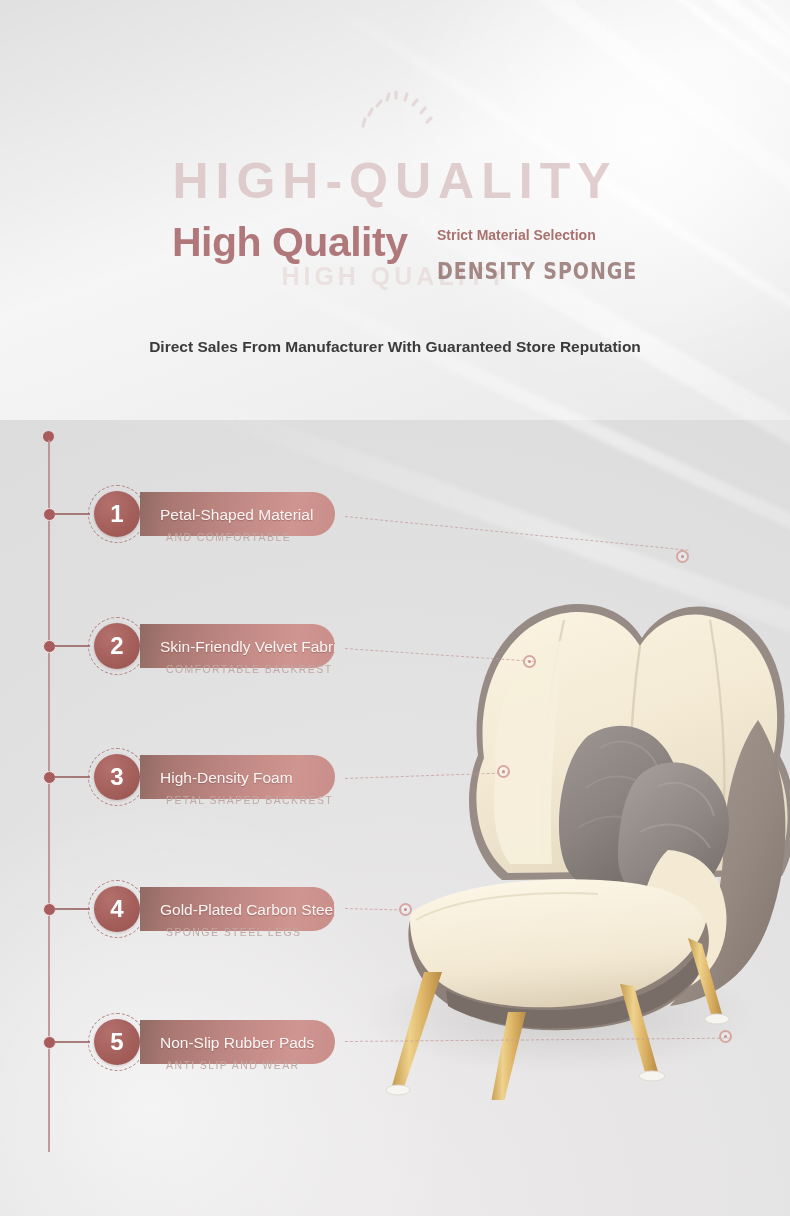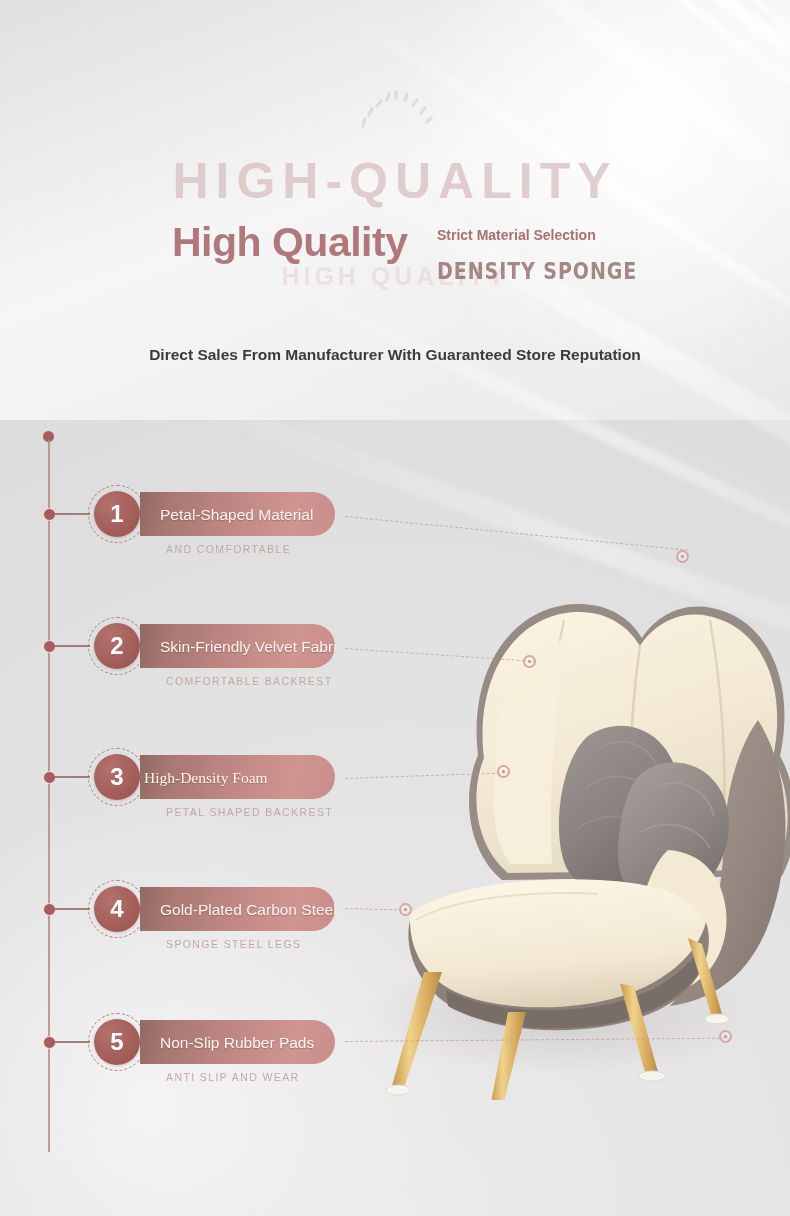--- a/index.html
+++ b/index.html
@@ -61,21 +61,21 @@
     font-size:14px;font-weight:bold;color:#a9716f;white-space:nowrap;
   }
   .side-sub{
     position:absolute;left:437px;top:258px;
     font-size:23px;font-weight:bold;color:#8d6a66;opacity:.78;
     letter-spacing:1px;white-space:nowrap;
     font-family:"DejaVu Sans Condensed","Liberation Sans",sans-serif;
     transform:scaleX(.92);transform-origin:left center;
   }
   .tagline{
-    position:absolute;left:0;right:0;top:346px;text-align:center;
+    position:absolute;left:0;right:0;top:338px;text-align:center;
     font-size:15.5px;font-weight:bold;color:#3b3b3b;white-space:nowrap;
   }
 
   
   .tl-line{position:absolute;left:48px;top:440px;width:2px;height:712px;background:#b78b89;opacity:.85;}
   .tl-dot{position:absolute;width:11px;height:11px;border-radius:50%;background:#a85c5e;border:1px solid #f0e3e3;}
   .tl-cap{position:absolute;left:43px;top:431px;width:11px;height:11px;border-radius:50%;background:#a85c5e;}
   .tl-stub{position:absolute;height:2px;background:#9f6f6e;opacity:.9;}
 
   
@@ -98,21 +98,21 @@
     overflow:hidden;
   }
   .pill-text{
     position:absolute;left:72px;top:14px;width:260px;
     font-size:15.5px;color:#fdf6f4;white-space:nowrap;
     text-shadow:0 1px 1px rgba(90,55,52,.35);
     pointer-events:none;
   }
   .pill-clip{position:absolute;left:52px;top:7px;width:195px;height:44px;overflow:hidden;}
   .feat-sub{
-    position:absolute;left:78px;top:58px;
+    position:absolute;left:78px;top:46px;
     font-size:10.5px;letter-spacing:1.4px;color:#c0a9a4;white-space:nowrap;
   }
 
   
   .conn{position:absolute;height:0;border-top:1.2px dashed #c49a9a;opacity:.75;transform-origin:left center;}
   .endpoint{
     position:absolute;width:13px;height:13px;border-radius:50%;
     border:2px solid #d6a7a2;background:rgba(255,255,255,.25);box-sizing:border-box;
   }
   .endpoint::after{
@@ -295,21 +295,21 @@
     <div class="feat-sub">COMFORTABLE BACKREST</div>
   </div>
   <div class="tl-dot" style="left:43px;top:640px;"></div>
   <div class="tl-stub" style="left:54px;top:645px;width:36px;"></div>
 
   <div class="feature" style="top:748px;">
     <div class="num-ring"></div>
     <div class="num-circle">3</div>
     <div class="pill-clip">
       <div class="pill" style="left:0;top:0;"></div>
-      <div class="pill-text" style="left:4px;font-family:Liberation Serif, serif;">High-Density Foam</div>
+      <div class="pill-text" style="left:20px;">High-Density Foam</div>
     </div>
     <div class="feat-sub">PETAL SHAPED BACKREST</div>
   </div>
   <div class="tl-dot" style="left:43px;top:771px;"></div>
   <div class="tl-stub" style="left:54px;top:776px;width:36px;"></div>
 
   <div class="feature" style="top:880px;">
     <div class="num-ring"></div>
     <div class="num-circle">4</div>
     <div class="pill-clip">

